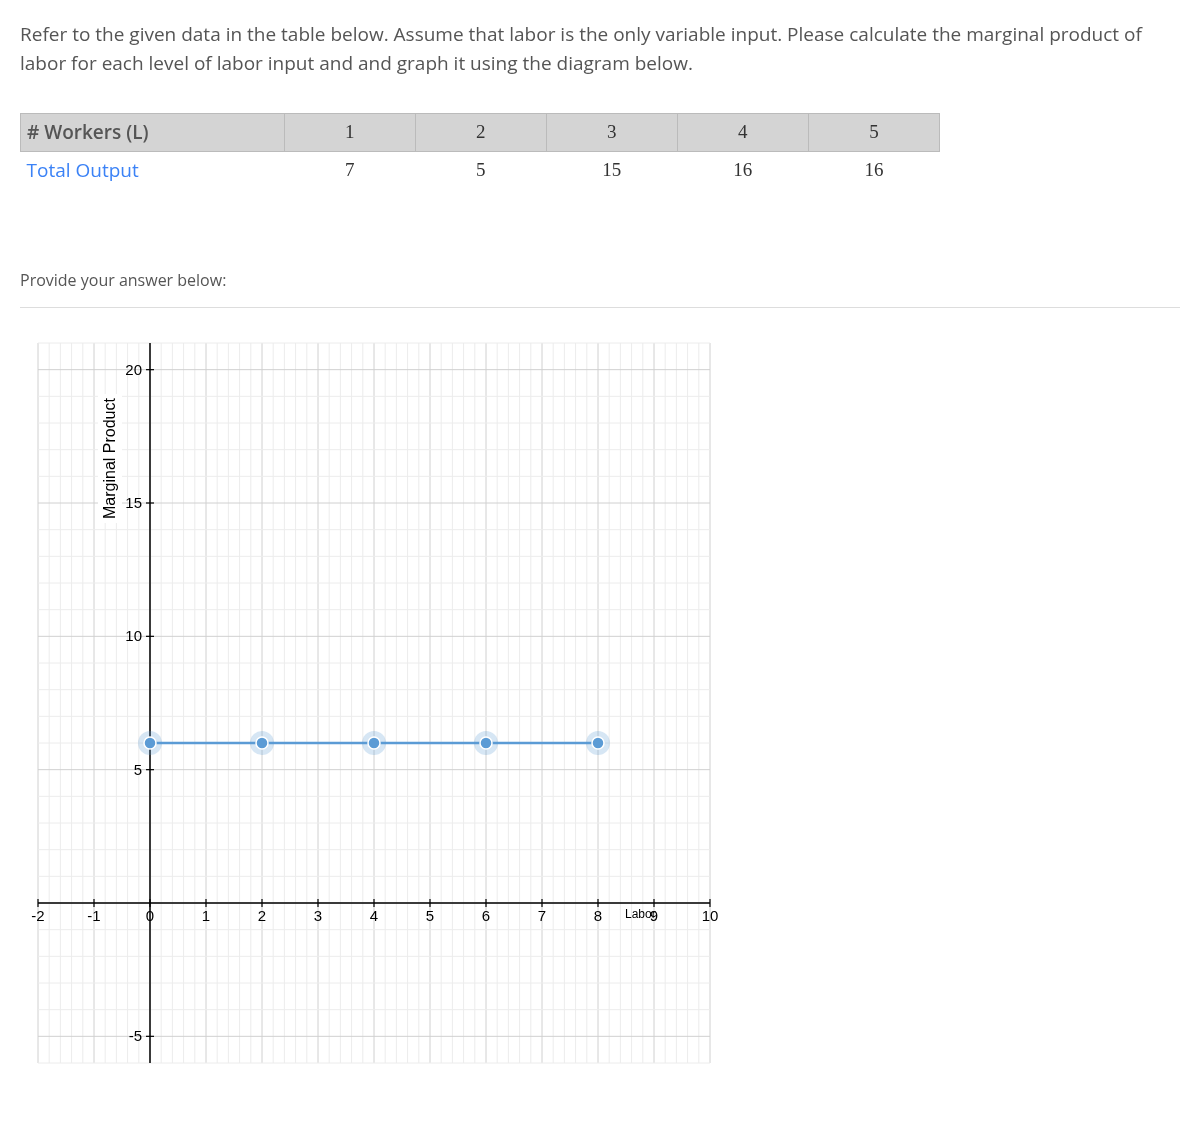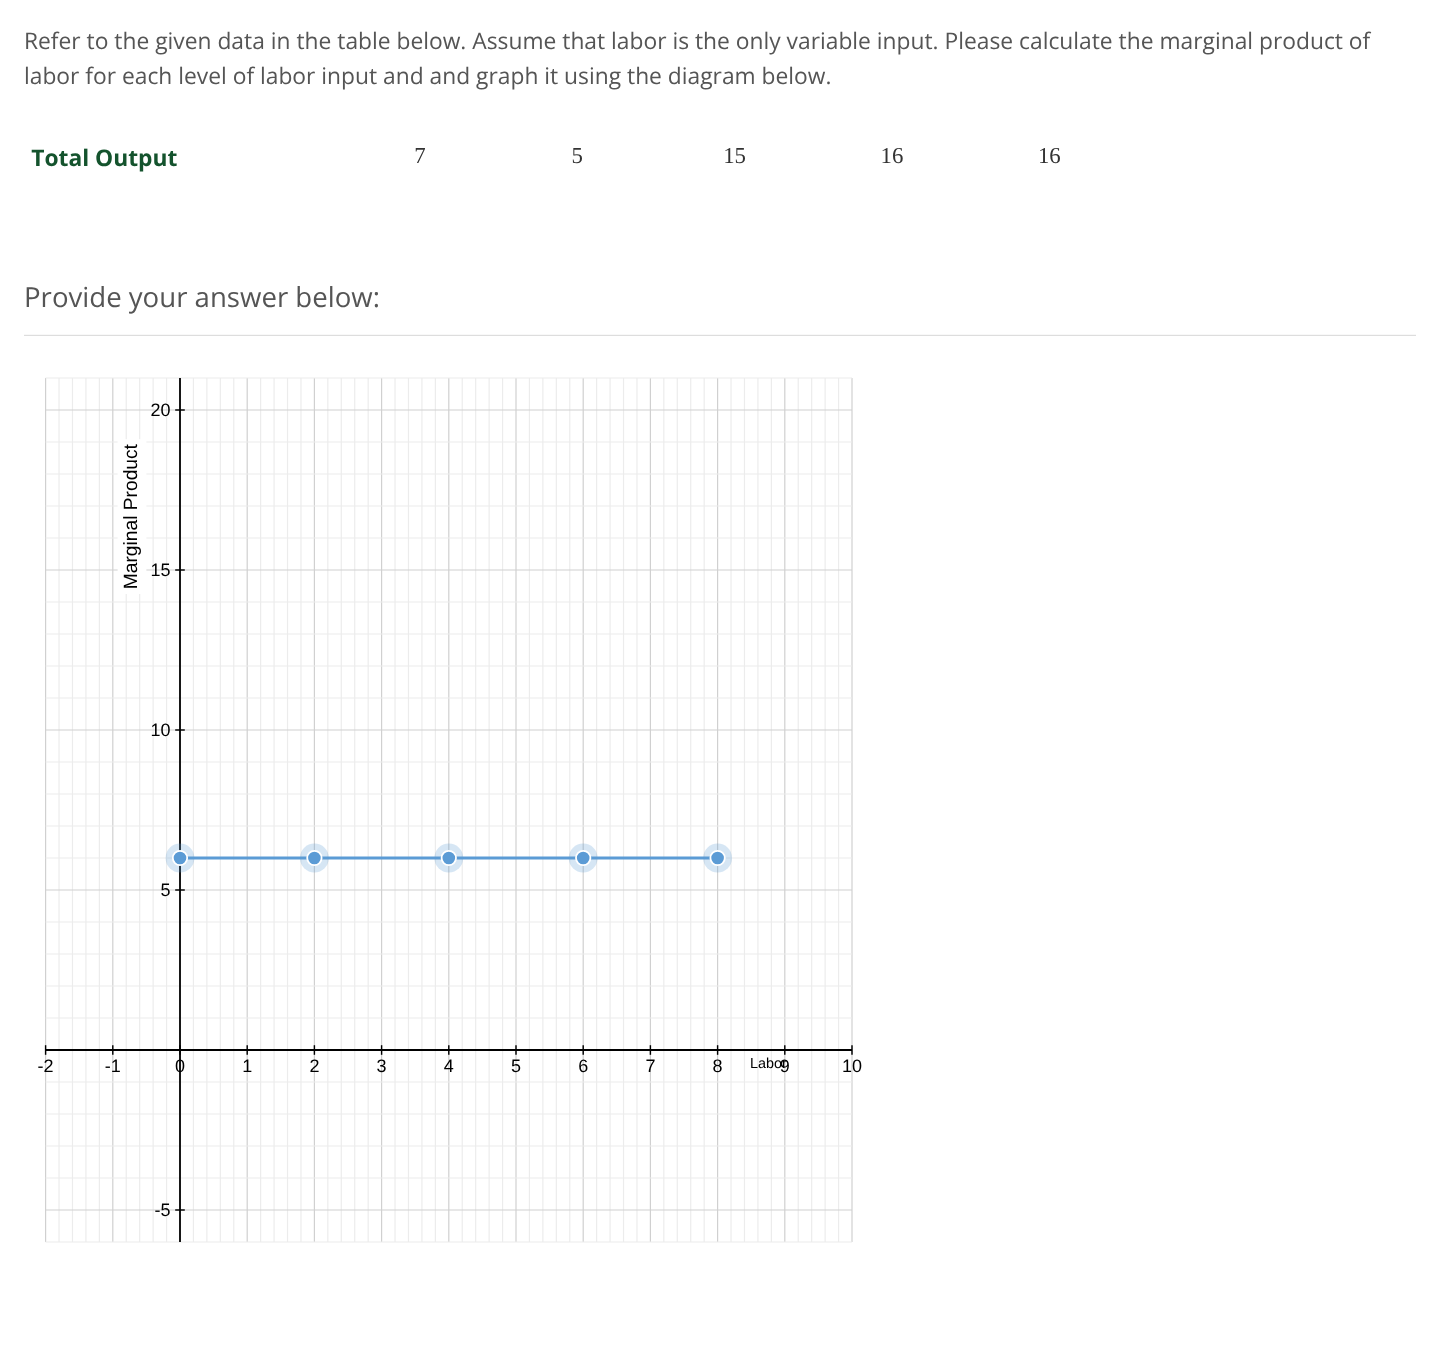--- a/index.html
+++ b/index.html
@@ -39,26 +39,26 @@
   .header-row .row-label {
     font-family: "Open Sans", Arial, sans-serif;
     font-weight: 600;
     color: #555;
   }
   .value-row td.num {
     font-family: Georgia, 'Times New Roman', serif;
     color: #333;
   }
   .value-row .row-label {
-    font-weight: 700;
-    color: #14532d;
+    font-weight: 400;
+    color: #3b82f6;
   }
   .data-table .datacol { width: 132px; }
   .prompt-label {
-    font-size: 23px;
+    font-size: 16px;
     margin-bottom: 15px;
   }
   .divider {
     border: none;
     border-top: 1px solid #ddd;
     margin: 12px 0 25px 0;
   }
   .chart-wrap {
     position: relative;
     width: 700px;
@@ -86,20 +86,28 @@
     top: 572px;
   }
 </style>
 </head>
 <body>
 
 <div class="question-text">Refer to the given data in the table below. Assume that labor is the only variable input. Please calculate the marginal product of labor for each level of labor input and and graph it using the diagram below.</div>
 
 <table class="data-table">
   <tbody>
+      <tr class="header-row">
+    <th class="row-label"># Workers (L)</th>
+    <th class="datacol">1</th>
+    <th class="datacol">2</th>
+    <th class="datacol">3</th>
+    <th class="datacol">4</th>
+    <th class="datacol">5</th>
+  </tr>
   <tr class="value-row">
     <td class="row-label">Total Output</td>
     <td class="num datacol">7</td>
     <td class="num datacol">5</td>
     <td class="num datacol">15</td>
     <td class="num datacol">16</td>
     <td class="num datacol">16</td>
   </tr>
 </tbody>
   </table>

